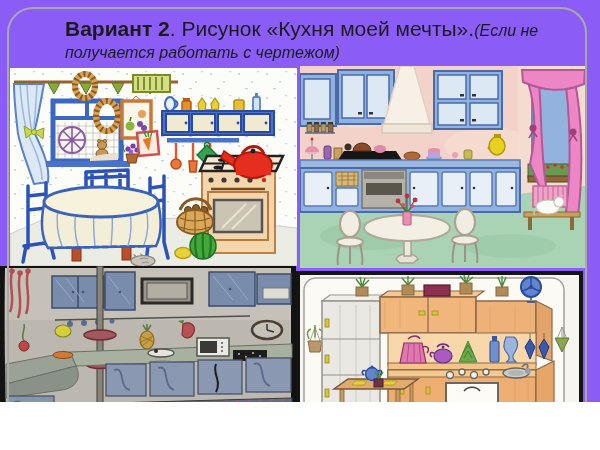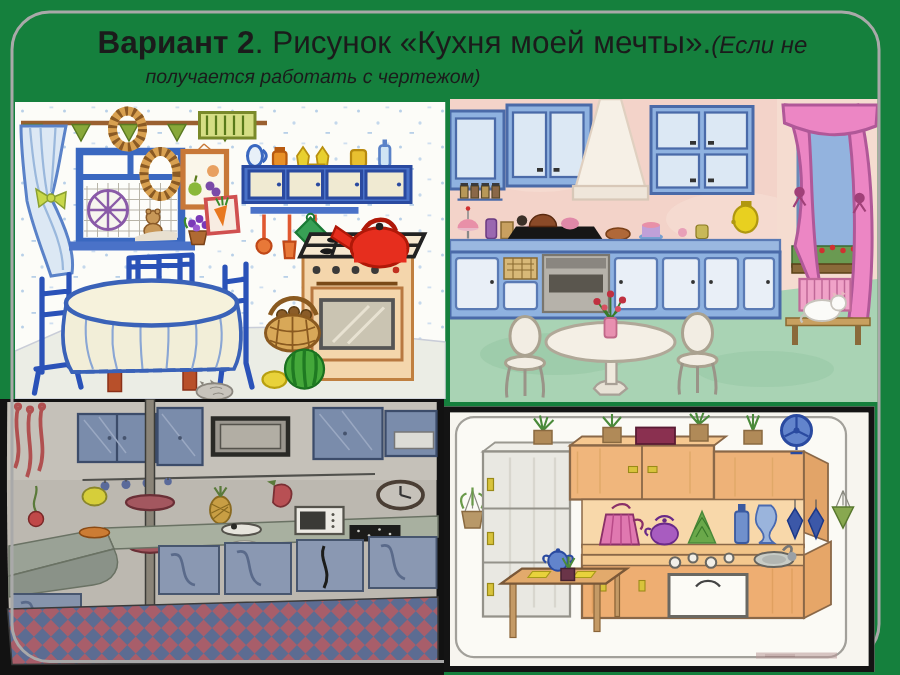--- a/index.html
+++ b/index.html
@@ -1,24 +1,24 @@
 <!DOCTYPE html>
 <html><head>
 <meta charset="utf-8">
 <style>
   html,body{margin:0;padding:0;background:#ffffff;}
-  .slide{position:relative;width:600px;height:450px;background:#15803d;overflow:hidden;
+  .slide{position:relative;width:600px;height:402px;background:#8b5cf6;overflow:hidden;
          font-family:"Liberation Sans",sans-serif;}
   .frame{position:absolute;left:7px;top:7px;width:576px;height:431px;
          border:2px solid #a9a9a9;border-radius:26px;z-index:2;pointer-events:none;}
   .title{position:absolute;left:65px;top:16px;width:505px;z-index:3;color:#1b1b1b;line-height:1.2;}
   .title .l1{font-size:21px;white-space:nowrap;}
   .title .b{font-weight:bold;}
   .title .it{font-style:italic;font-size:16px;}
-  .title .l2{font-size:13px;font-style:italic;margin-top:2px;margin-left:32px;}
+  .title .l2{font-size:16px;font-style:italic;margin-top:2px;}
   .fig{position:absolute;}
   #fig1{left:10px;top:68px;width:287px;height:198px;z-index:3;}
   #fig2{left:300px;top:66px;width:285px;height:202px;z-index:3;}
   #fig3{left:0px;top:266px;width:296px;height:184px;z-index:1;}
   #fig4{left:296px;top:271px;width:287px;height:177px;z-index:4;box-sizing:border-box;
         border:4px solid #141414;background:#f7f5ef;}
   svg{display:block;}
 </style>
 </head>
 <body>

